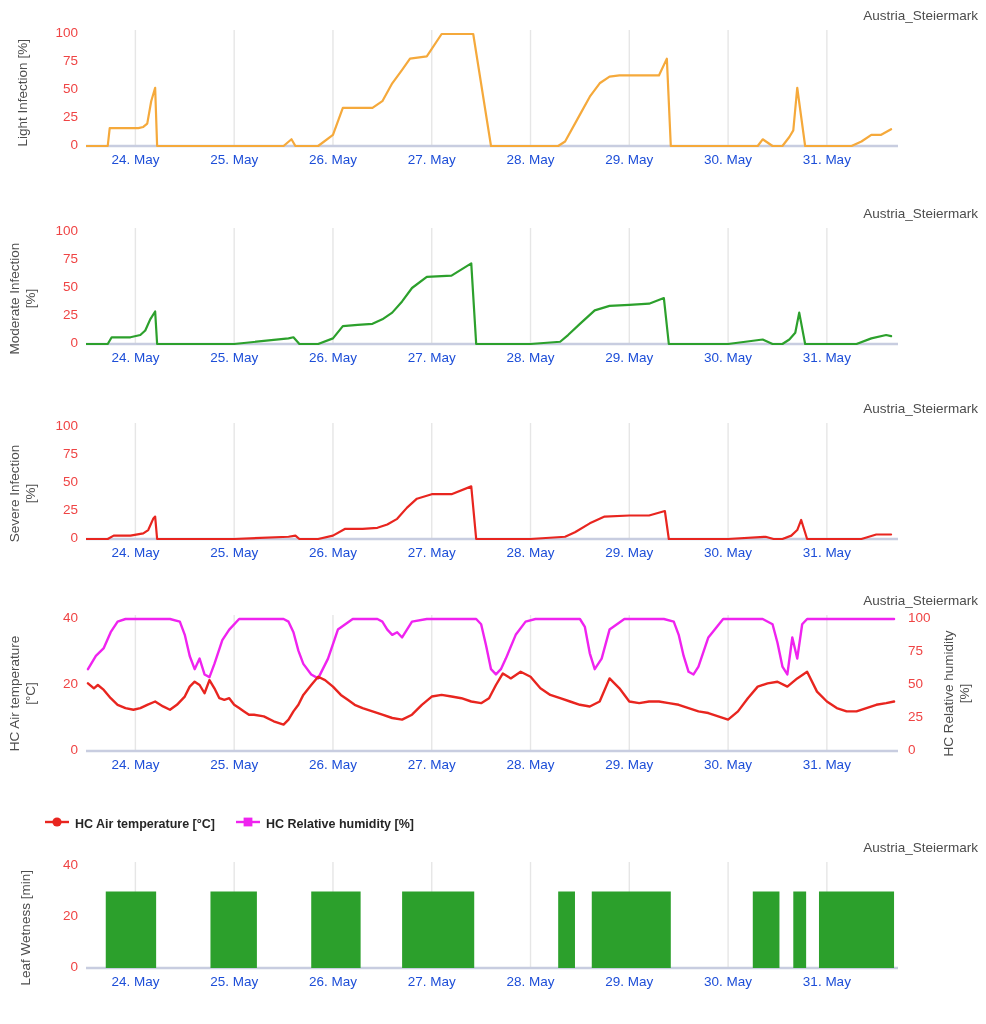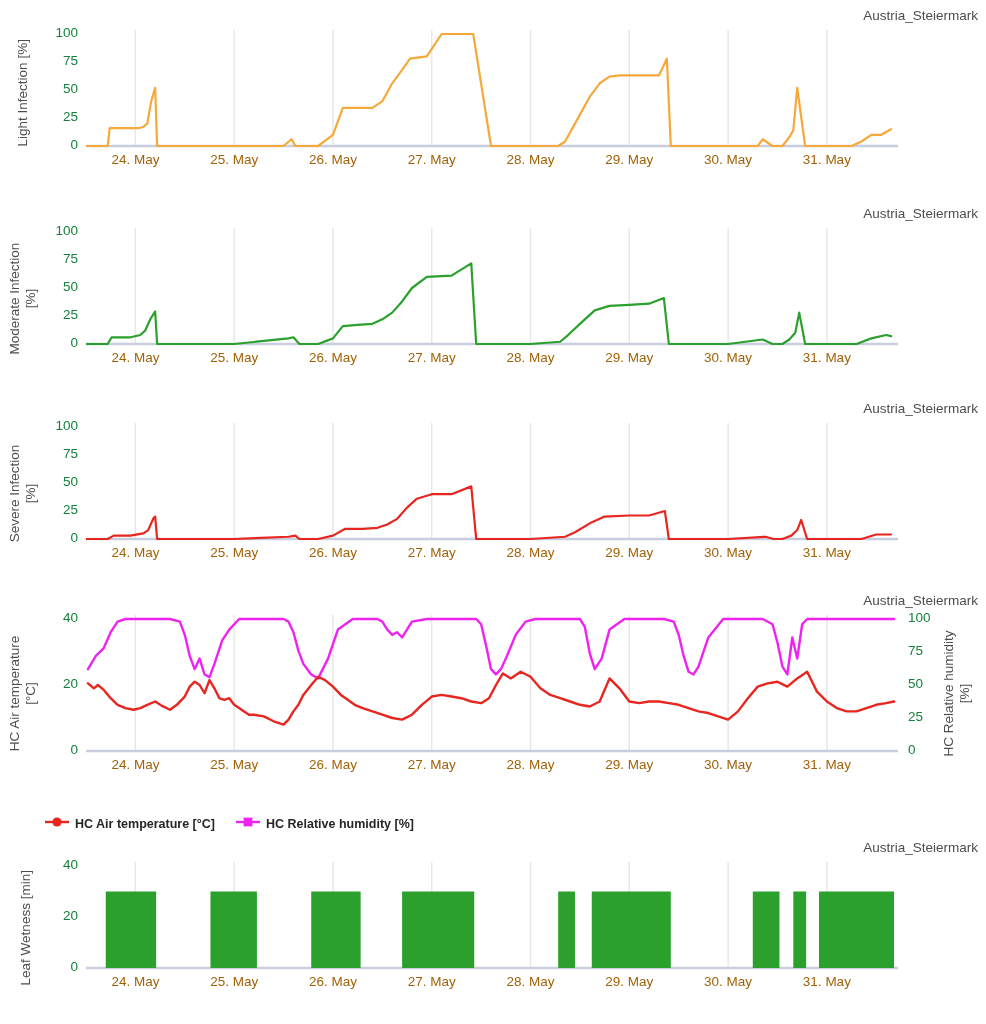--- a/index.html
+++ b/index.html
@@ -20,27 +20,27 @@
     position:absolute;
     font-size:13.5px;color:#4d4d4d;
     text-align:center;
     transform-origin:center center;
     white-space:pre-line;
     line-height:1.15;
   }
   .ylabel.rot{transform:rotate(-90deg);}
   .ytick{
     position:absolute;
-    font-size:13.5px;color:#15803d;
+    font-size:13.5px;color:#ef4444;
     text-align:right;
     white-space:nowrap;
   }
   .xtick{
     position:absolute;
-    font-size:13.5px;color:#a16207;
+    font-size:13.5px;color:#1d4ed8;
     text-align:center;
     white-space:nowrap;
   }
   .plotsvg{position:absolute;display:block;}
 
   .legend{
     position:absolute;
     font-size:12.5px;color:#262626;font-weight:bold;
     display:flex;align-items:center;gap:6px;
   }

